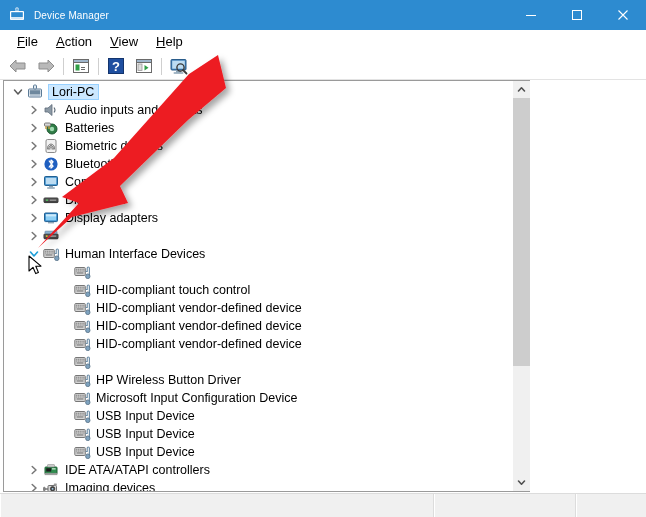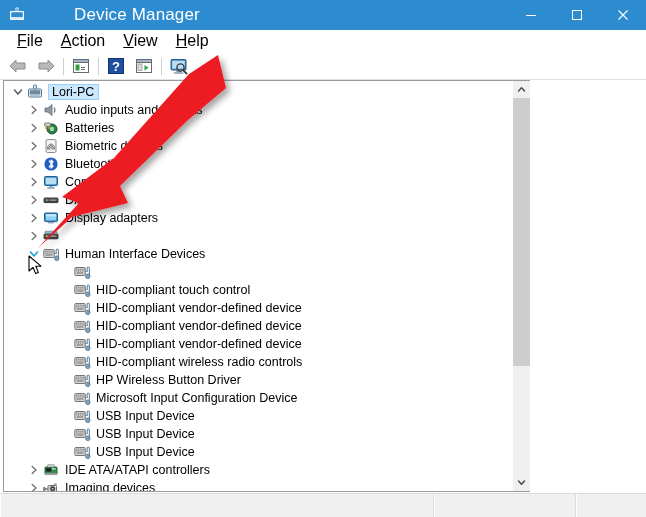--- a/index.html
+++ b/index.html
@@ -26,23 +26,22 @@
   #title-icon {
     width: 18px;
     height: 18px;
     margin-left: 8px;
     margin-right: 8px;
     flex: 0 0 auto;
     position: relative;
   }
   #title-text {
     color: #ffffff;
-    font-size: 17px;
+    font-size: 10px;
     letter-spacing: .15px;
-    margin-left: 40px;
   }
   .winbtn {
     width: 46px;
     height: 30px;
     display: flex;
     align-items: center;
     justify-content: center;
   }
   #winbtns {
     position: absolute;
@@ -55,21 +54,21 @@
   
   #menubar {
     height: 22px;
     background: #ffffff;
     display: flex;
     align-items: center;
     padding-left: 8px;
     border-bottom: 1px solid #ffffff;
   }
   .menu-item {
-    font-size: 16px;
+    font-size: 13px;
     color: #000000;
     padding: 2px 9px;
     cursor: default;
   }
   .menu-item u { text-decoration: underline; }
 
   
   #toolbar {
     height: 26px;
     background: #ffffff;
@@ -619,21 +618,20 @@
                 <rect x="3.8" y="5.4" width="1.3" height="1.2"></rect>
                 <rect x="5.6" y="5.4" width="1.3" height="1.2"></rect>
                 <rect x="7.4" y="5.4" width="1.3" height="1.2"></rect>
                 <rect x="9.2" y="5.4" width="1.3" height="1.2"></rect>
                 <rect x="2.6" y="7.2" width="6.8" height="1.5"></rect>
               </g>
               <path d="M11.5 6.5 L13.2 6.5 L13.2 3.2 Q13.2 2 14.3 2 Q15.4 2 15.4 3.2 L15.4 11" fill="none" stroke="#6f8fa8" stroke-width="1.2"></path>
               <ellipse cx="13.8" cy="11.3" rx="2.2" ry="2.4" fill="#7fa3bf" stroke="#546e84" stroke-width="0.8"></ellipse>
             </svg>
           </span>
-          <span class="lbl">HID-compliant wireless radio controls</span>
         </div>
         <div class="row depth2">
           <span class="chev"></span>
           <span class="ico">
             <svg width="17" height="14" viewBox="0 0 17 14">
               <rect x="0.8" y="2.5" width="10.5" height="8" rx="1" fill="#d3d3d3" stroke="#777"></rect>
               <g fill="#8f8f8f">
                 <rect x="2" y="3.7" width="1.3" height="1.2"></rect>
                 <rect x="3.8" y="3.7" width="1.3" height="1.2"></rect>
                 <rect x="5.6" y="3.7" width="1.3" height="1.2"></rect>

